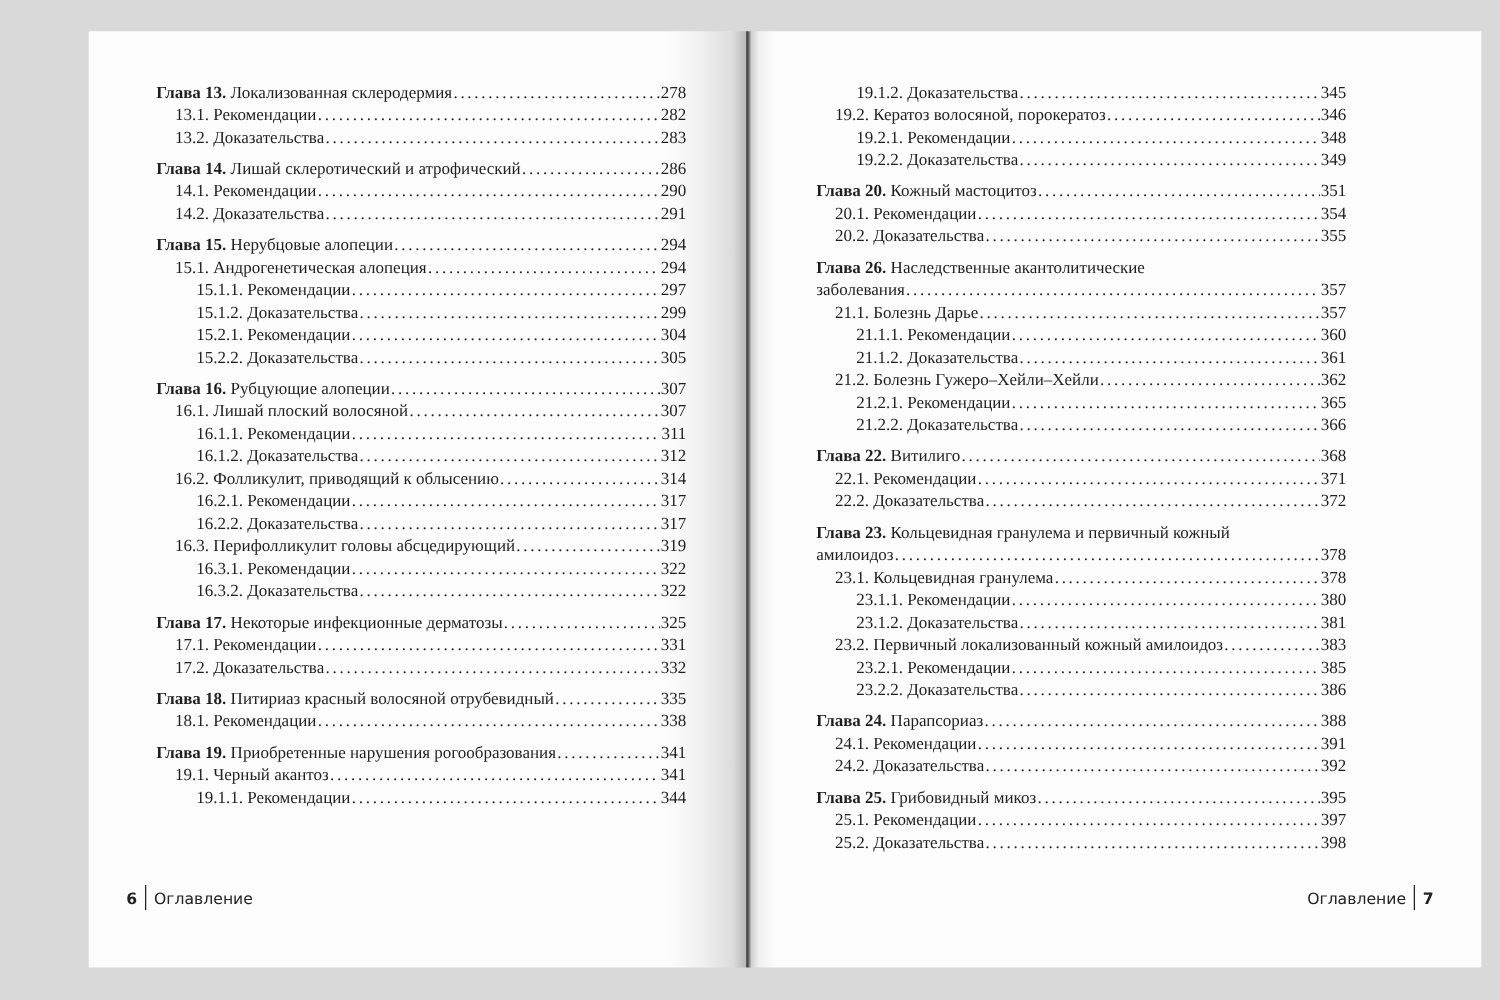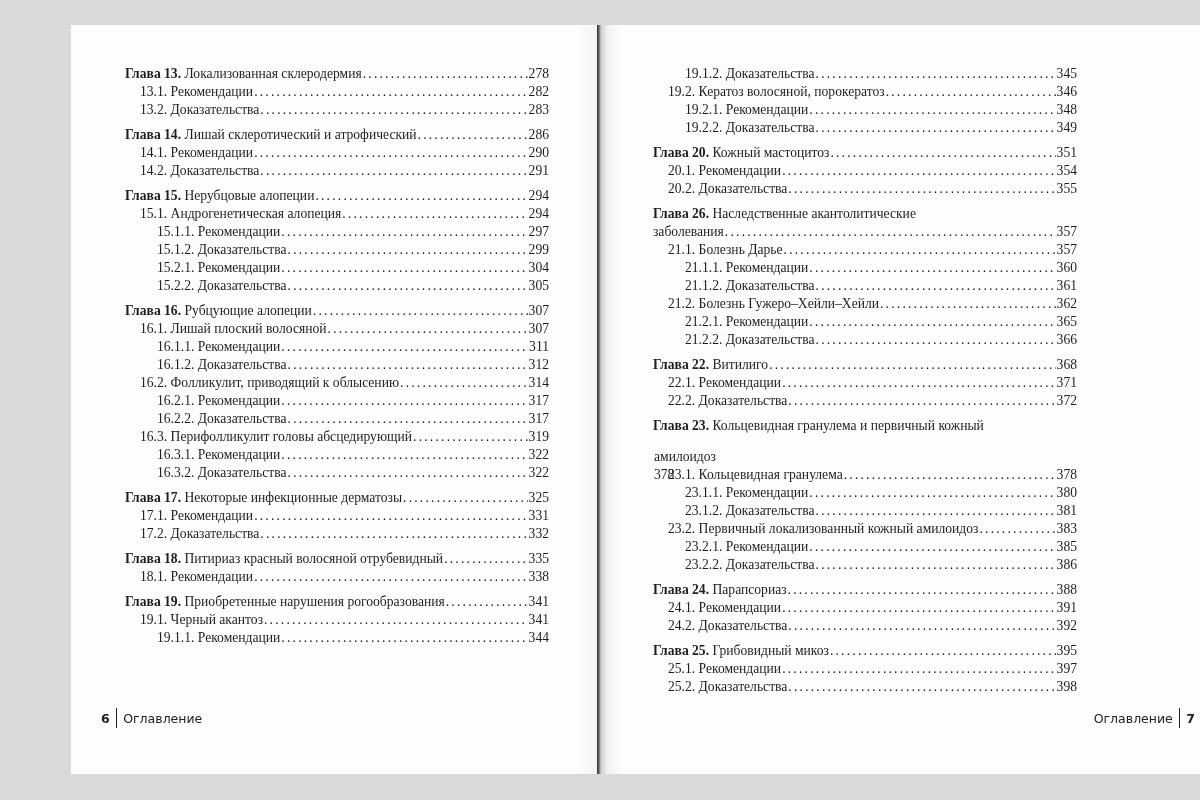--- a/index.html
+++ b/index.html
@@ -8,21 +8,20 @@
       background: #d9d9d9;
       position: relative;
       font-family: "Liberation Serif", "DejaVu Serif", serif;
       color: #1e1e1e;
     }
     .page {
       position: absolute;
       top: 25px;
       height: 749px;
       background: #fdfdfd;
-      padding-left: 48px;
     }
     .page-left { left: 71px; width: 526px;
       background: linear-gradient(to right, #fdfdfd 0%, #fdfdfd 88%, #f1f1f1 93%, #dcdcdc 98%, #b8b8b8 100%); }
     .page-right { left: 597px; width: 588px;
       background: linear-gradient(to right, #2a2a2a 0px, #6a6a6a 2px, #cfcfcf 4px, #f0f0f0 10px, #fdfdfd 24px, #fdfdfd 100%); }
     .toc {
       position: absolute;
       top: 40px;
       font-size: 13.6px;
       line-height: 18px;
@@ -311,21 +310,21 @@
         <span class="label"><span>22.1. Рекомендации</span></span>
         <span class="dots"></span>
         <span class="pg">371</span>
       </div>
       <div class="entry lvl1">
         <span class="label"><span>22.2. Доказательства</span></span>
         <span class="dots"></span>
         <span class="pg">372</span>
       </div>
       <div class="wrap-line" style="margin-top: 7px;"><b>Глава 23.</b> <span>Кольцевидная гранулема и первичный кожный</span></div>
-      <div class="entry lvl0" style="margin-top: 13px; flex-direction: column;">
+      <div class="entry lvl0" style="margin-top: 0px;">
         <span class="label"><span>амилоидоз</span></span>
         <span class="dots"></span>
         <span class="pg">378</span>
       </div>
       <div class="entry lvl1">
         <span class="label"><span>23.1. Кольцевидная гранулема</span></span>
         <span class="dots"></span>
         <span class="pg">378</span>
       </div>
       <div class="entry lvl2">

